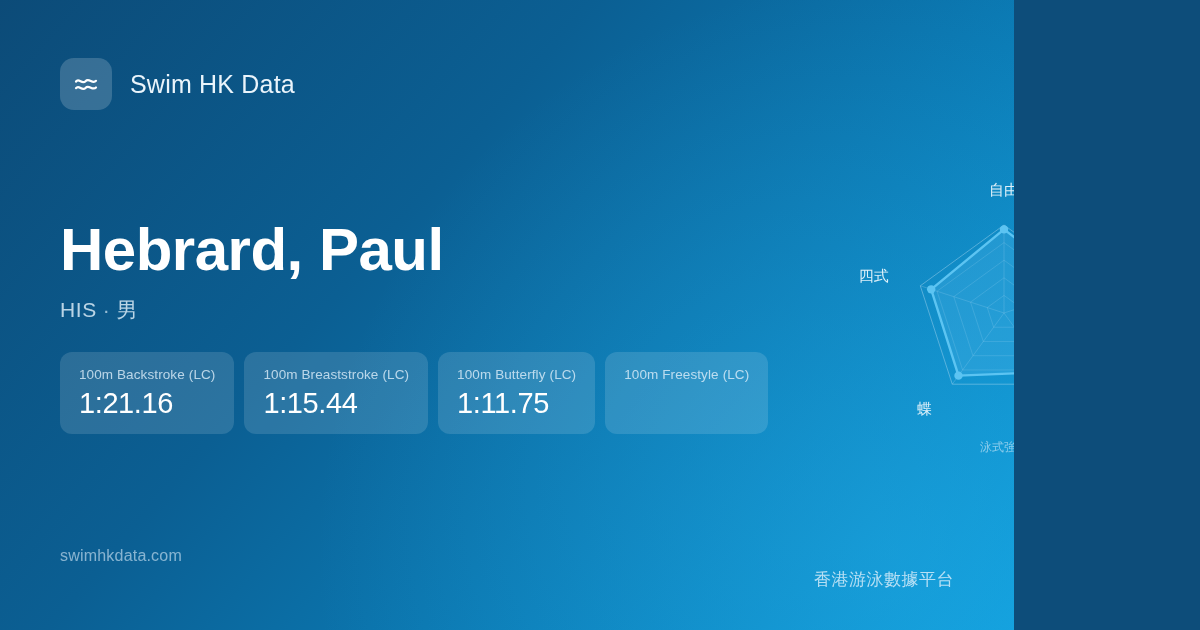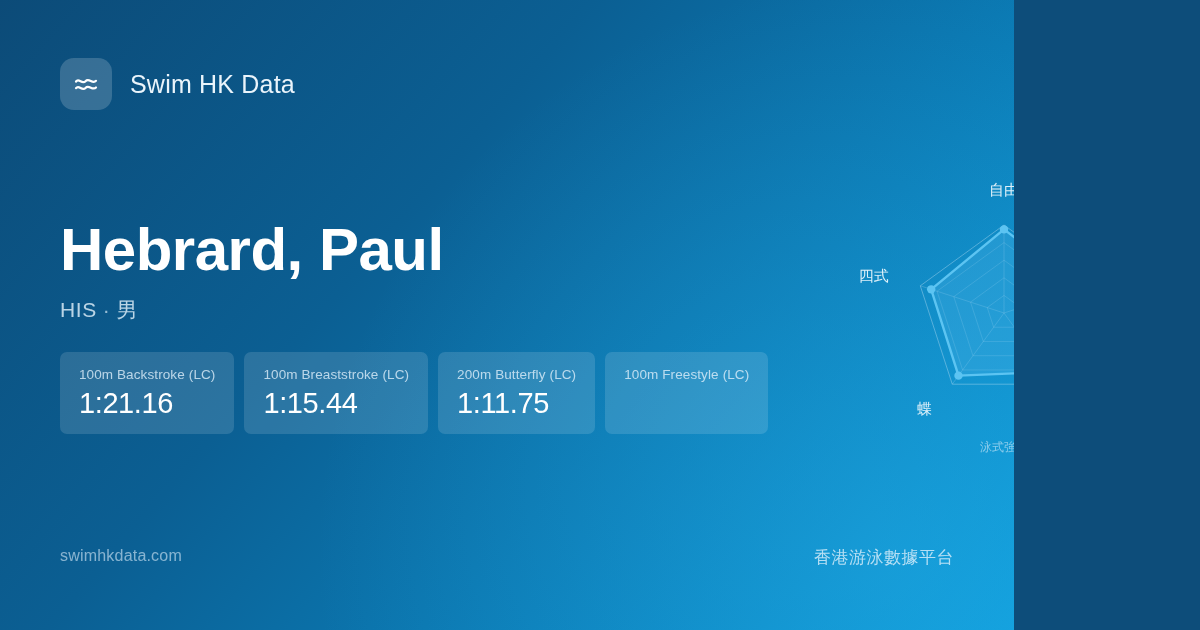--- a/index.html
+++ b/index.html
@@ -83,21 +83,21 @@
   .stats {
     position: absolute;
     left: 60px;
     top: 352px;
     display: flex;
     gap: 10px;
     z-index: 3;
   }
   .stat-card {
     background: rgba(255,255,255,0.135);
-    border-radius: 7px;
+    border-radius: 12px;
     padding: 15px 19px 16px 19px;
     min-width: 130px;
     box-sizing: border-box;
   }
   .stat-label {
     font-size: 13.5px;
     color: rgba(222,239,250,0.80);
     white-space: nowrap;
     letter-spacing: 0.1px;
   }
@@ -141,21 +141,21 @@
     left: 60px;
     top: 547px;
     font-size: 16px;
     color: rgba(211,231,245,0.62);
     letter-spacing: 0.2px;
     z-index: 3;
   }
   .footer-right {
     position: absolute;
     right: 60px;
-    top: 546px;
+    top: 568px;
     font-size: 17px;
     color: rgba(222,240,251,0.80);
     letter-spacing: 0.5px;
     font-family: "DejaVu Sans", "Liberation Sans", sans-serif;
     z-index: 3;
   }
 </style>
 </head>
 <body>
 
@@ -186,21 +186,21 @@
       <div class="stat-value">1:21.16</div>
     </div>
     <div class="stat-card">
       <div class="stat-label">
         <span>100m Breaststroke</span><span class="course">(LC)</span>
       </div>
       <div class="stat-value">1:15.44</div>
     </div>
     <div class="stat-card">
       <div class="stat-label">
-        <span>200m Butterfly</span><span class="course">(LC)</span>
+        <span>100m Butterfly</span><span class="course">(LC)</span>
       </div>
       <div class="stat-value">1:11.75</div>
     </div>
     <div class="stat-card">
       <div class="stat-label">
         <span>100m Freestyle</span><span class="course">(LC)</span>
       </div>
     </div>
   </div>
 

